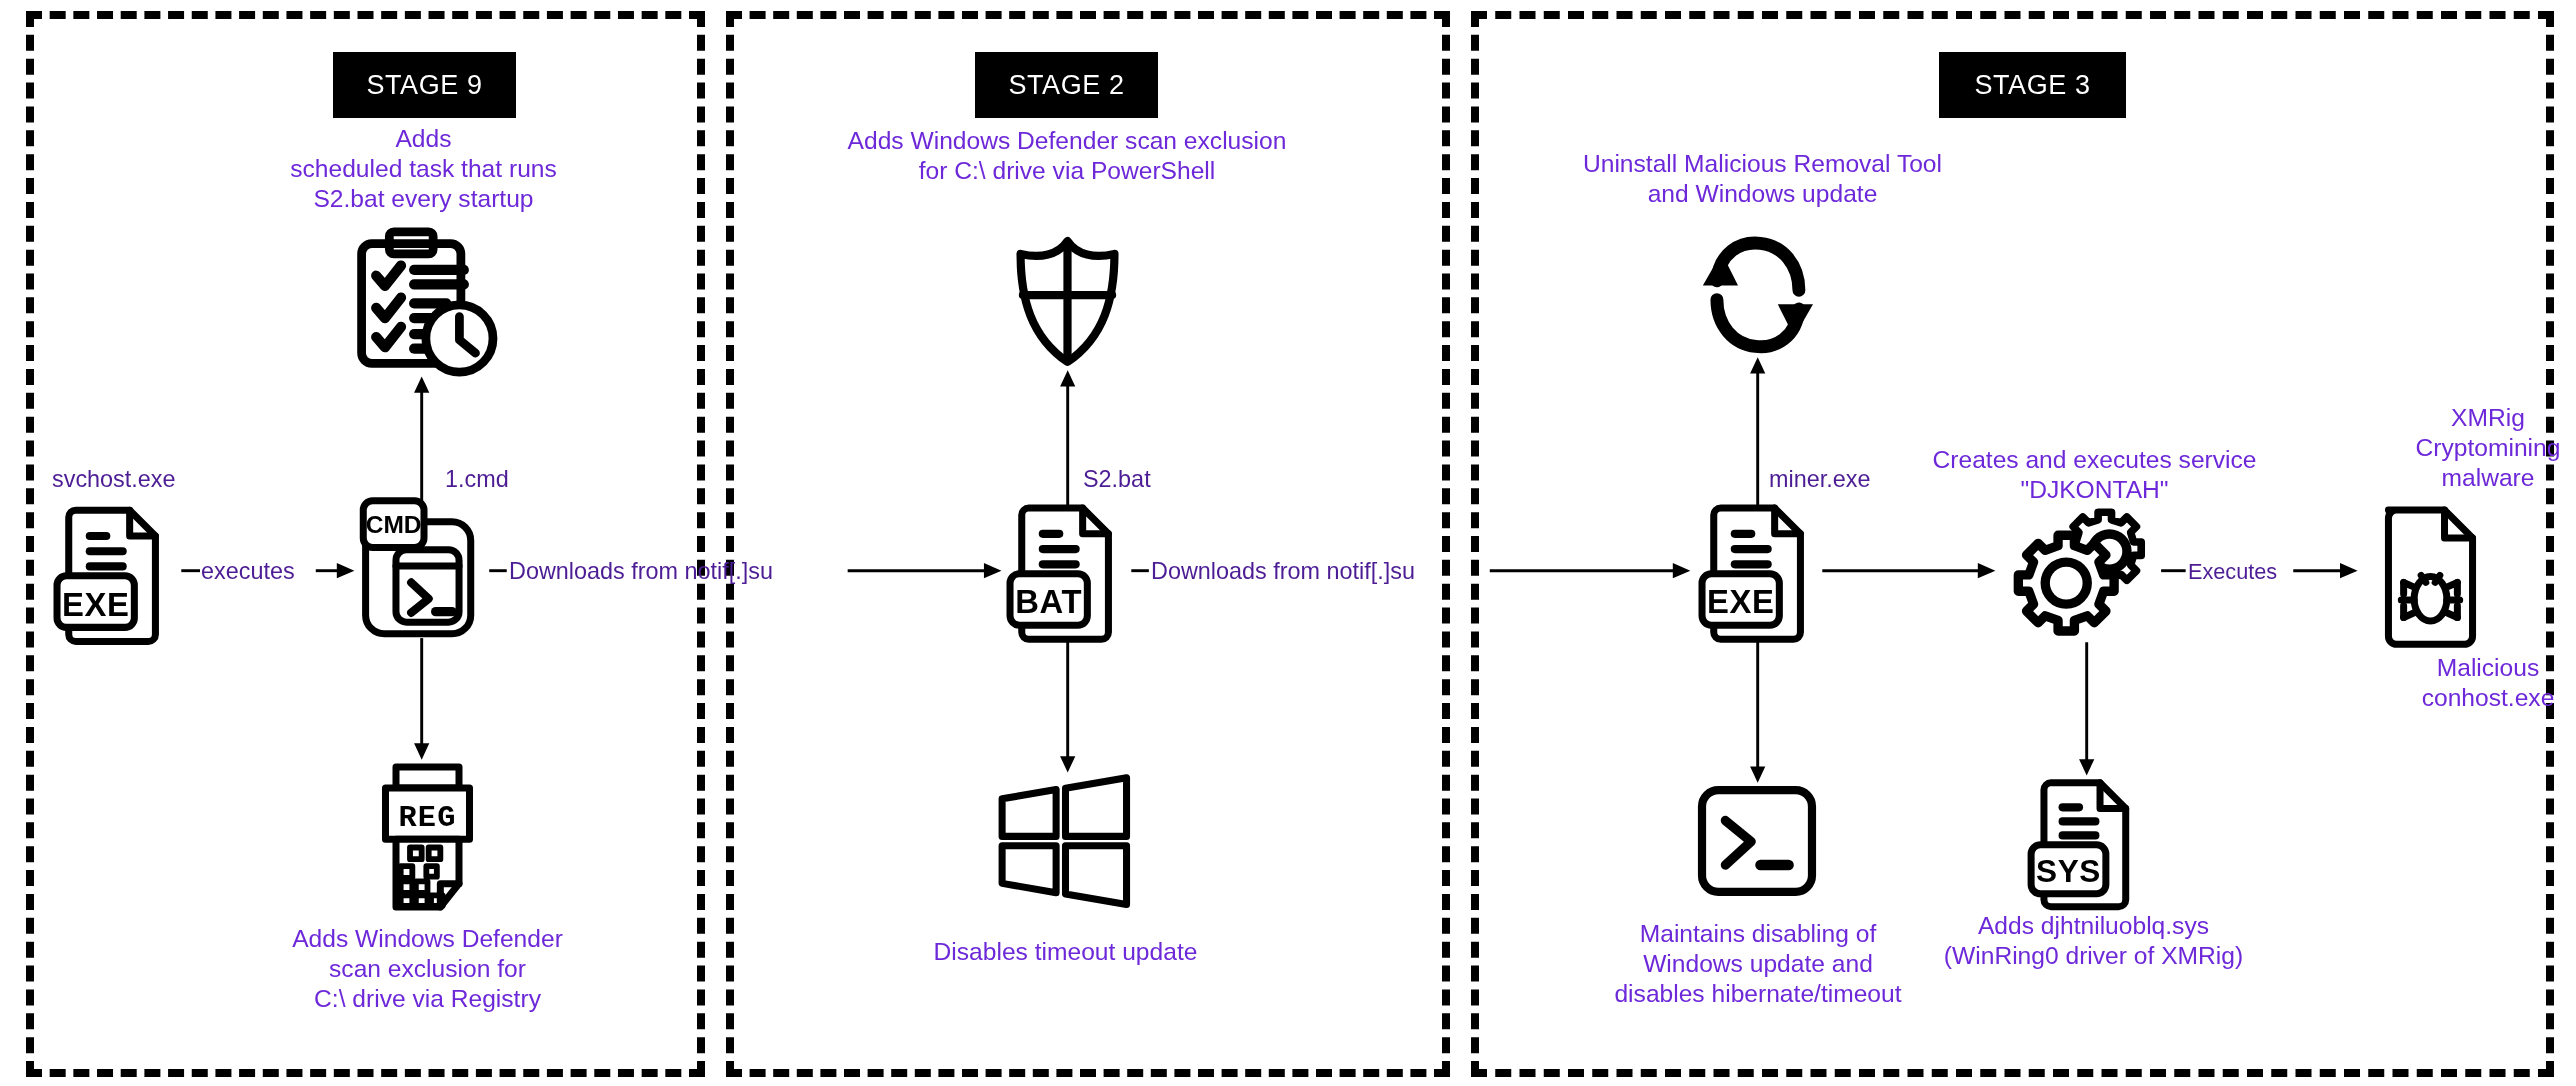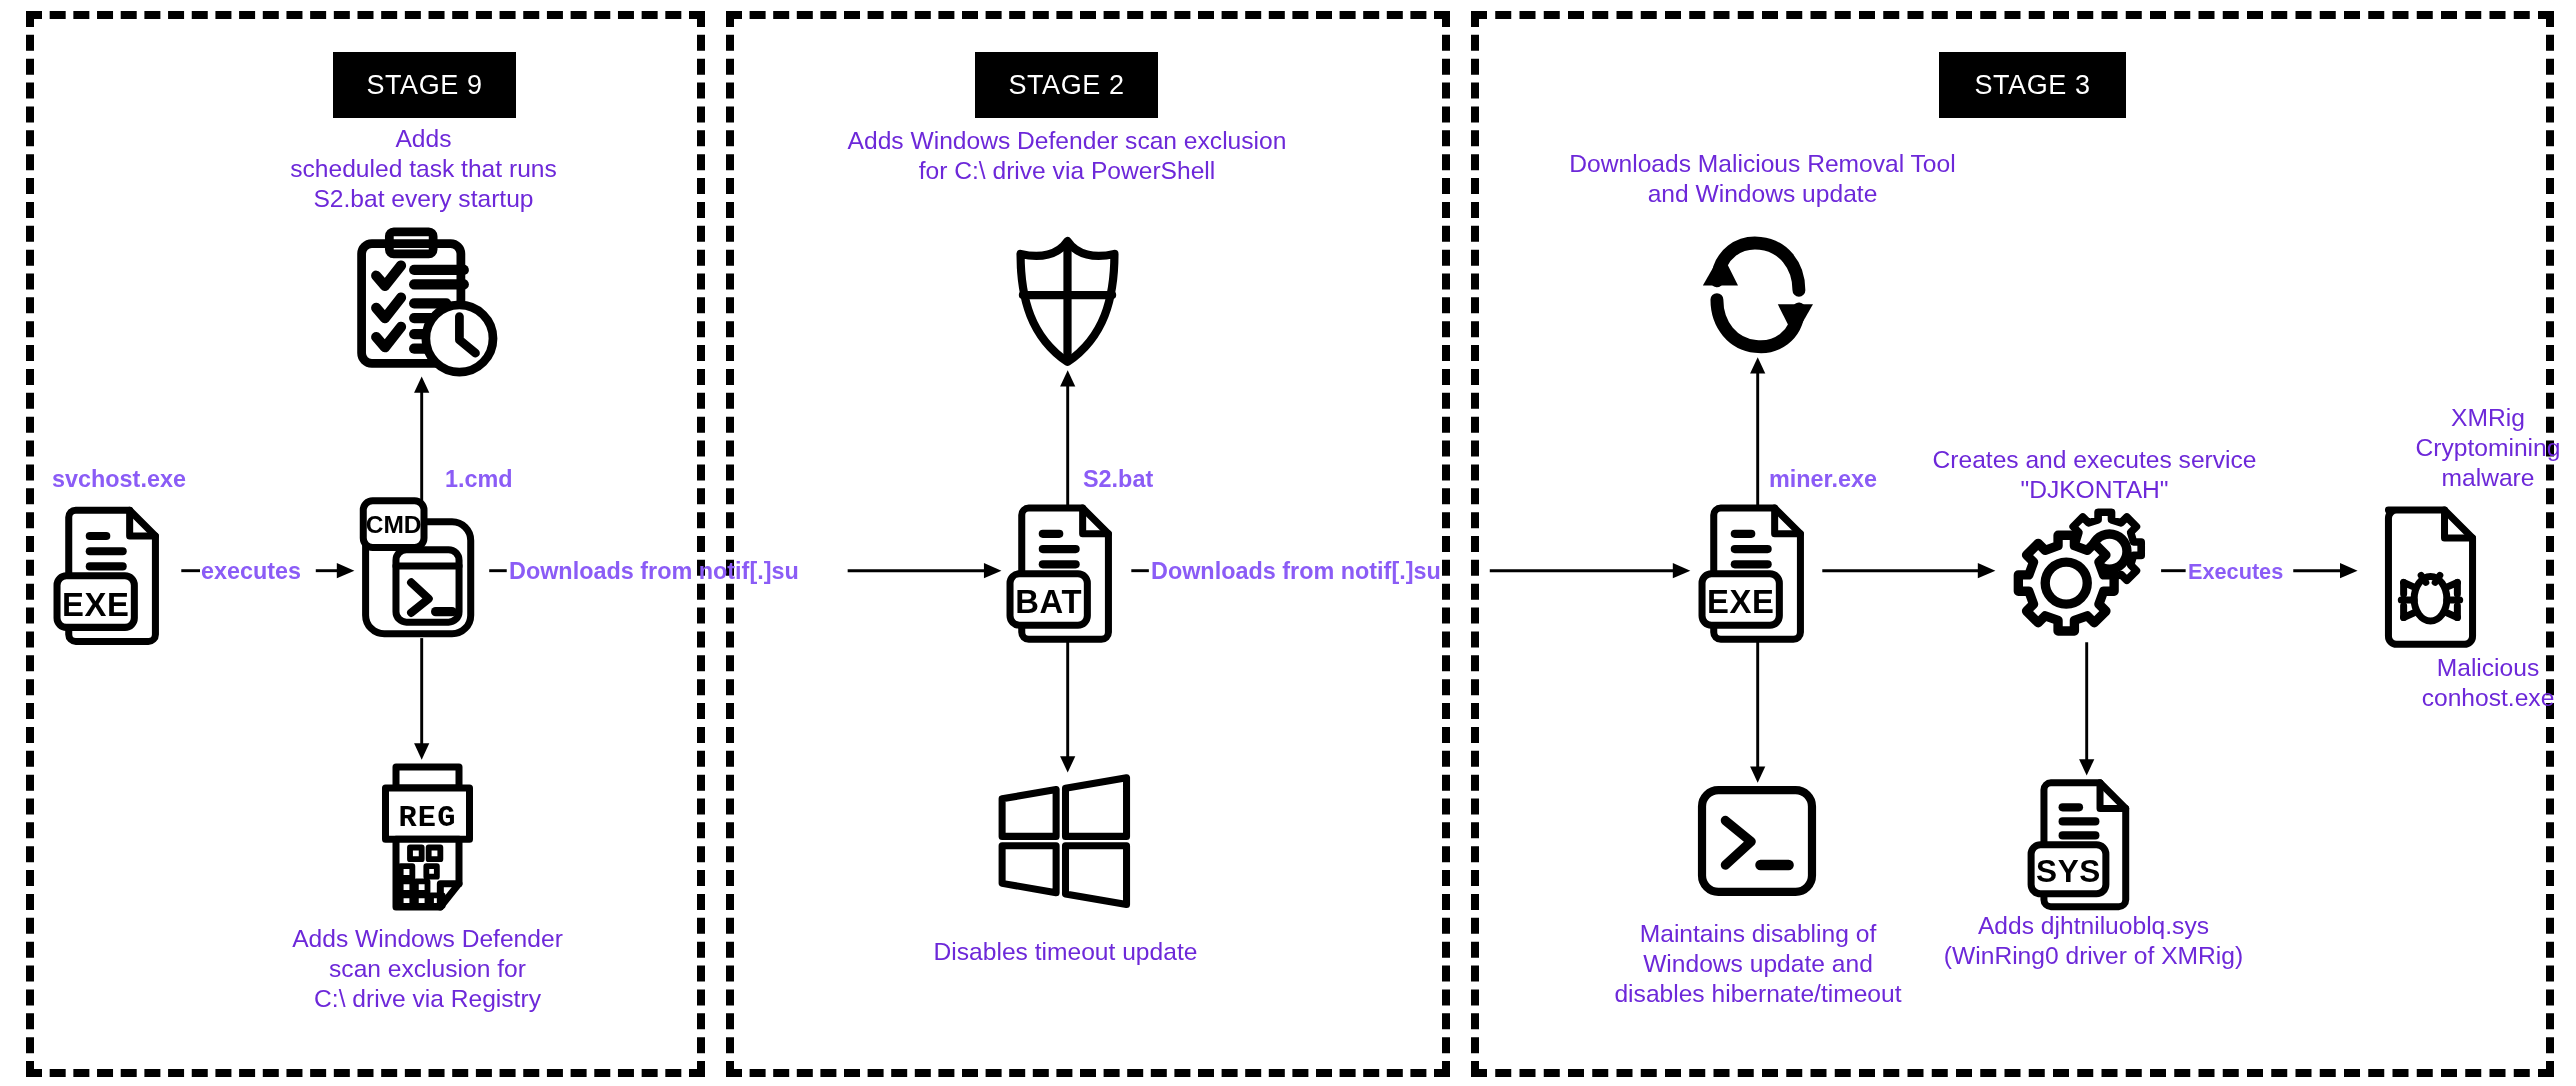--- a/index.html
+++ b/index.html
@@ -27,23 +27,22 @@
     text-align:center;
     font-size:24.6px;
     line-height:1.22;
     white-space:pre-line;
     color:#6d28d9;
   }
   .lbl{
     position:absolute;
     font-size:23.4px;
     line-height:1.2;
-    color:#8b5cf6;
+    color:#4c1d95;
     white-space:pre-line;
-    font-weight:bold;
   }
   .icon{position:absolute;}
   svg{display:block;overflow:visible;}
   .connector{position:absolute;}
 </style>
 </head>
 <body>
 
 <div class="stage-frame" style="left:26px;top:10.5px;width:679px;height:1066px;"></div>
 <div class="stage-frame" style="left:726px;top:10.5px;width:724px;height:1066px;"></div>
@@ -210,21 +209,21 @@
   <svg width="141" height="135" viewBox="0 0 120 115" fill="none" stroke="#000" stroke-width="6" stroke-linejoin="round">
     <path d="M6 22 L52 14 L52 54 L6 54 Z" fill="#fff"></path>
     <path d="M60 13 L112 4 L112 54 L60 54 Z" fill="#fff"></path>
     <path d="M6 62 L52 62 L52 102 L6 94 Z" fill="#fff"></path>
     <path d="M60 62 L112 62 L112 112 L60 103 Z" fill="#fff"></path>
   </svg>
 </div>
 
 <div class="cap" style="left:890px;top:937px;width:351px;">Disables timeout update</div>
 
-<div class="cap" style="left:1534px;top:149px;width:457px;">Downloads Malicious Removal Tool
+<div class="cap" style="left:1534px;top:149px;width:457px;">Uninstall Malicious Removal Tool
 and Windows update</div>
 
 <div class="icon" style="left:1691px;top:234px;width:135px;height:123px;">
   <svg width="135" height="123" viewBox="0 0 115 105" fill="none" stroke="#000" stroke-width="11" stroke-linecap="round" stroke-linejoin="round">
     <path d="M22 40 C24 16 42 6 59 8 C78 10 92 26 92 48"></path>
     <polygon points="26,16 10,44 40,44" fill="#000" stroke="none"></polygon>
     <path d="M92 64 C90 88 72 98 55 96 C36 94 22 78 22 56"></path>
     <polygon points="88,88 104,60 74,60" fill="#000" stroke="none"></polygon>
   </svg>
 </div>

